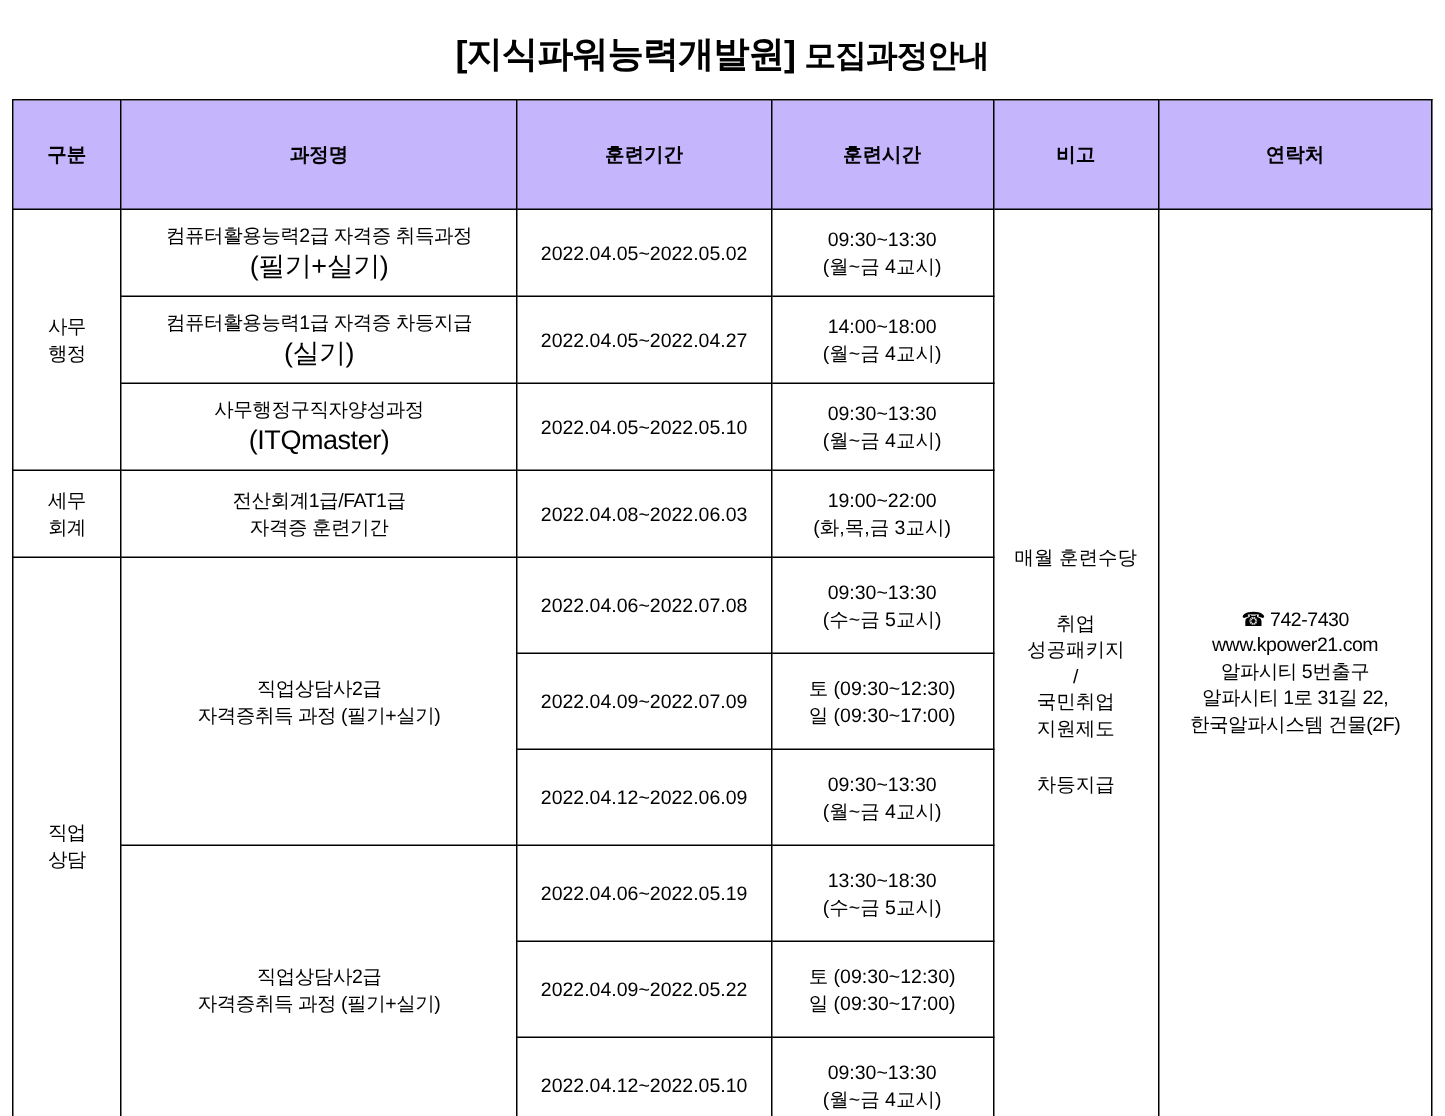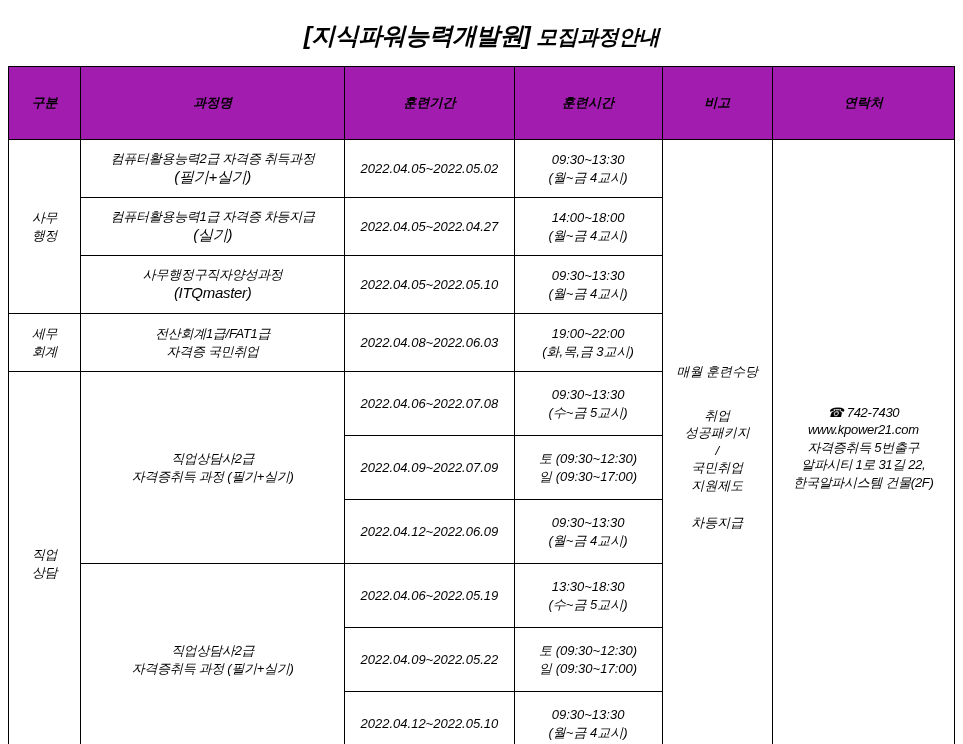--- a/index.html
+++ b/index.html
@@ -13,21 +13,20 @@
     font-family: "Liberation Sans", sans-serif;
     color: #000000;
     overflow: hidden;
   }
   .page {
     width: 963px;
     height: 744px;
     box-sizing: border-box;
     padding: 8px 8px 0 8px;
     position: relative;
-    font-style: italic;
   }
   .title {
     text-align: center;
     font-size: 24px;
     font-weight: bold;
     letter-spacing: -0.5px;
     padding: 12px 0 14px 0;
     white-space: nowrap;
   }
   .title .title-sub {
@@ -42,21 +41,21 @@
   }
   table.sched td, table.sched th {
     border: 1px solid #000000;
     text-align: center;
     vertical-align: middle;
     font-size: 13px;
     line-height: 1.35;
     padding: 3px 2px;
   }
   thead th {
-    background: #a21caf;
+    background: #c4b5fd;
     color: #000000;
     font-weight: bold;
     font-size: 15px;
     height: 66px;
   }
   .c-gubun { width: 72px; }
   .c-course { width: 264px; }
   .c-period { width: 169px; }
   .c-time   { width: 148px; }
   .c-note   { width: 110px; }
@@ -81,21 +80,21 @@
   td.note {
     font-size: 13px;
     line-height: 1.9;
   }
   td.contact {
     font-size: 14px;
     line-height: 1.75;
     letter-spacing: -0.3px;
   }
   .line { display: block; }
-  .small { font-size: 15px; }
+  .small { font-size: 18px; }
   .phone-glyph { font-size: 13px; }
   .row-h-a { height: 58px; }
   .row-h-b { height: 64px; }
 </style>
 </head>
 <body>
 
 <div class="page">
 
   <div class="title">
@@ -148,21 +147,21 @@
           <span class="line">지원제도</span>
           <span class="line" style="height:20px">&nbsp;</span>
           <span class="line">차등지급</span>
         </td>
         <td class="contact" rowspan="11">
           <span class="line">
             <span class="phone-glyph">☎</span>
             <span>742-7430</span>
           </span>
           <span class="line">www.kpower21.com</span>
-          <span class="line">자격증취득 5번출구</span>
+          <span class="line">알파시티 5번출구</span>
           <span class="line">알파시티 1로 31길 22,</span>
           <span class="line">한국알파시스템 건물(2F)</span>
         </td>
       </tr>
 
       <tr class="row-h-a">
         <td class="course">
           <span class="line">컴퓨터활용능력1급 자격증 차등지급</span>
           <span class="line small">(실기)</span>
         </td>
@@ -185,21 +184,21 @@
         </td>
       </tr>
 
       <tr class="row-h-a">
         <td class="gubun">
           <span class="line">세무</span>
           <span class="line">회계</span>
         </td>
         <td class="course">
           <span class="line">전산회계1급/FAT1급</span>
-          <span class="line">자격증 국민취업</span>
+          <span class="line">자격증 훈련기간</span>
         </td>
         <td class="period">2022.04.08~2022.06.03</td>
         <td class="time">
           <span class="line">19:00~22:00</span>
           <span class="line">(화,목,금 3교시)</span>
         </td>
       </tr>
 
       <tr class="row-h-b">
         <td class="gubun" rowspan="6">

